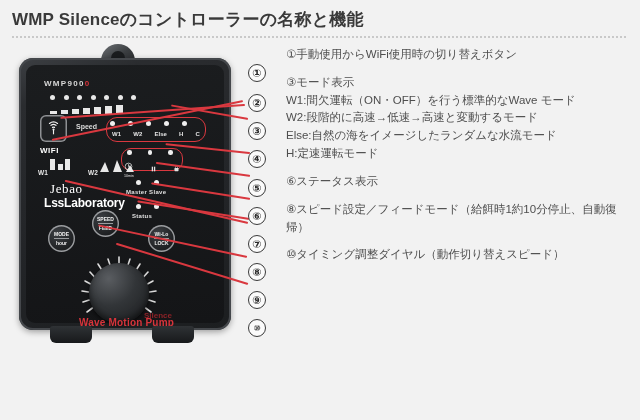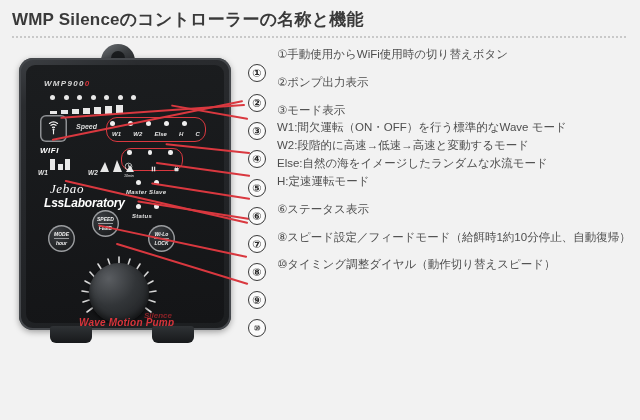--- a/index.html
+++ b/index.html
@@ -17,21 +17,21 @@
     font-size:17px;font-weight:bold;color:#3a3a3a;
     letter-spacing:.2px;white-space:nowrap;
   }
   .title-rule{
     position:absolute;left:12px;top:36px;width:616px;height:2px;
     background-image:linear-gradient(to right,#c9c9c9 0 2px,transparent 2px 4px);
     background-size:4px 2px;background-repeat:repeat-x;
   }
   
   .device-figure{
-    position:absolute;left:6px;top:44px;width:250px;height:318px;font-style:italic;
+    position:absolute;left:6px;top:44px;width:250px;height:318px;
   }
   .hanger{
     position:absolute;left:95px;top:0;width:34px;height:22px;
     border-radius:17px 17px 4px 4px;
     background:linear-gradient(145deg,#6e7276,#3a3d40 55%,#26282a);
   }
   .hanger:after{
     content:"";position:absolute;left:10px;top:7px;width:14px;height:17px;
     border-radius:9px 9px 2px 2px;background:#1a1c1e;
   }
@@ -141,21 +141,21 @@
     box-sizing:border-box;
   }
   .callout-num.two-d{font-size:8.5px;}
   .leader{position:absolute;height:2.4px;background:#d9383f;transform-origin:right center;border-radius:1px;}
 
   
   .desc-col{
     position:absolute;left:277px;top:46px;width:356px;
     font-size:11.5px;line-height:1.55;color:#4e4e4e;
   }
-  .desc-item{margin-bottom:10px;}
+  .desc-item{margin-bottom:10px;margin-left:9px;}
   .desc-item .sub{display:block;}
   .desc-item:last-child{margin-bottom:0;}
 </style>
 </head>
 <body>
 
 <div class="page-title">WMP Silenceのコントローラーの名称と機能</div>
 <div class="title-rule"></div>
 
 <div class="device-figure">
@@ -341,23 +341,20 @@
 <div class="callout-num" style="left:248px;top:235px;">⑦</div>
 <div class="callout-num" style="left:248px;top:263px;">⑧</div>
 <div class="callout-num" style="left:248px;top:291px;">⑨</div>
 <div class="callout-num two-d" style="left:248px;top:319px;">⑩</div>
 
 <div class="desc-col">
   <div class="desc-item">
     <span>①手動使用からWiFi使用時の切り替えボタン</span>
   </div>
   <div class="desc-item">
-    <span>②ポンプ出力表示</span>
-  </div>
-  <div class="desc-item">
     <span>③モード表示</span>
     <span class="sub">W1:間欠運転（ON・OFF）を行う標準的なWave モード</span>
     <span class="sub">W2:段階的に高速→低速→高速と変動するモード</span>
     <span class="sub">Else:自然の海をイメージしたランダムな水流モード</span>
     <span class="sub">H:定速運転モード</span>
   </div>
   <div class="desc-item">
     <span>⑥ステータス表示</span>
   </div>
   <div class="desc-item">

